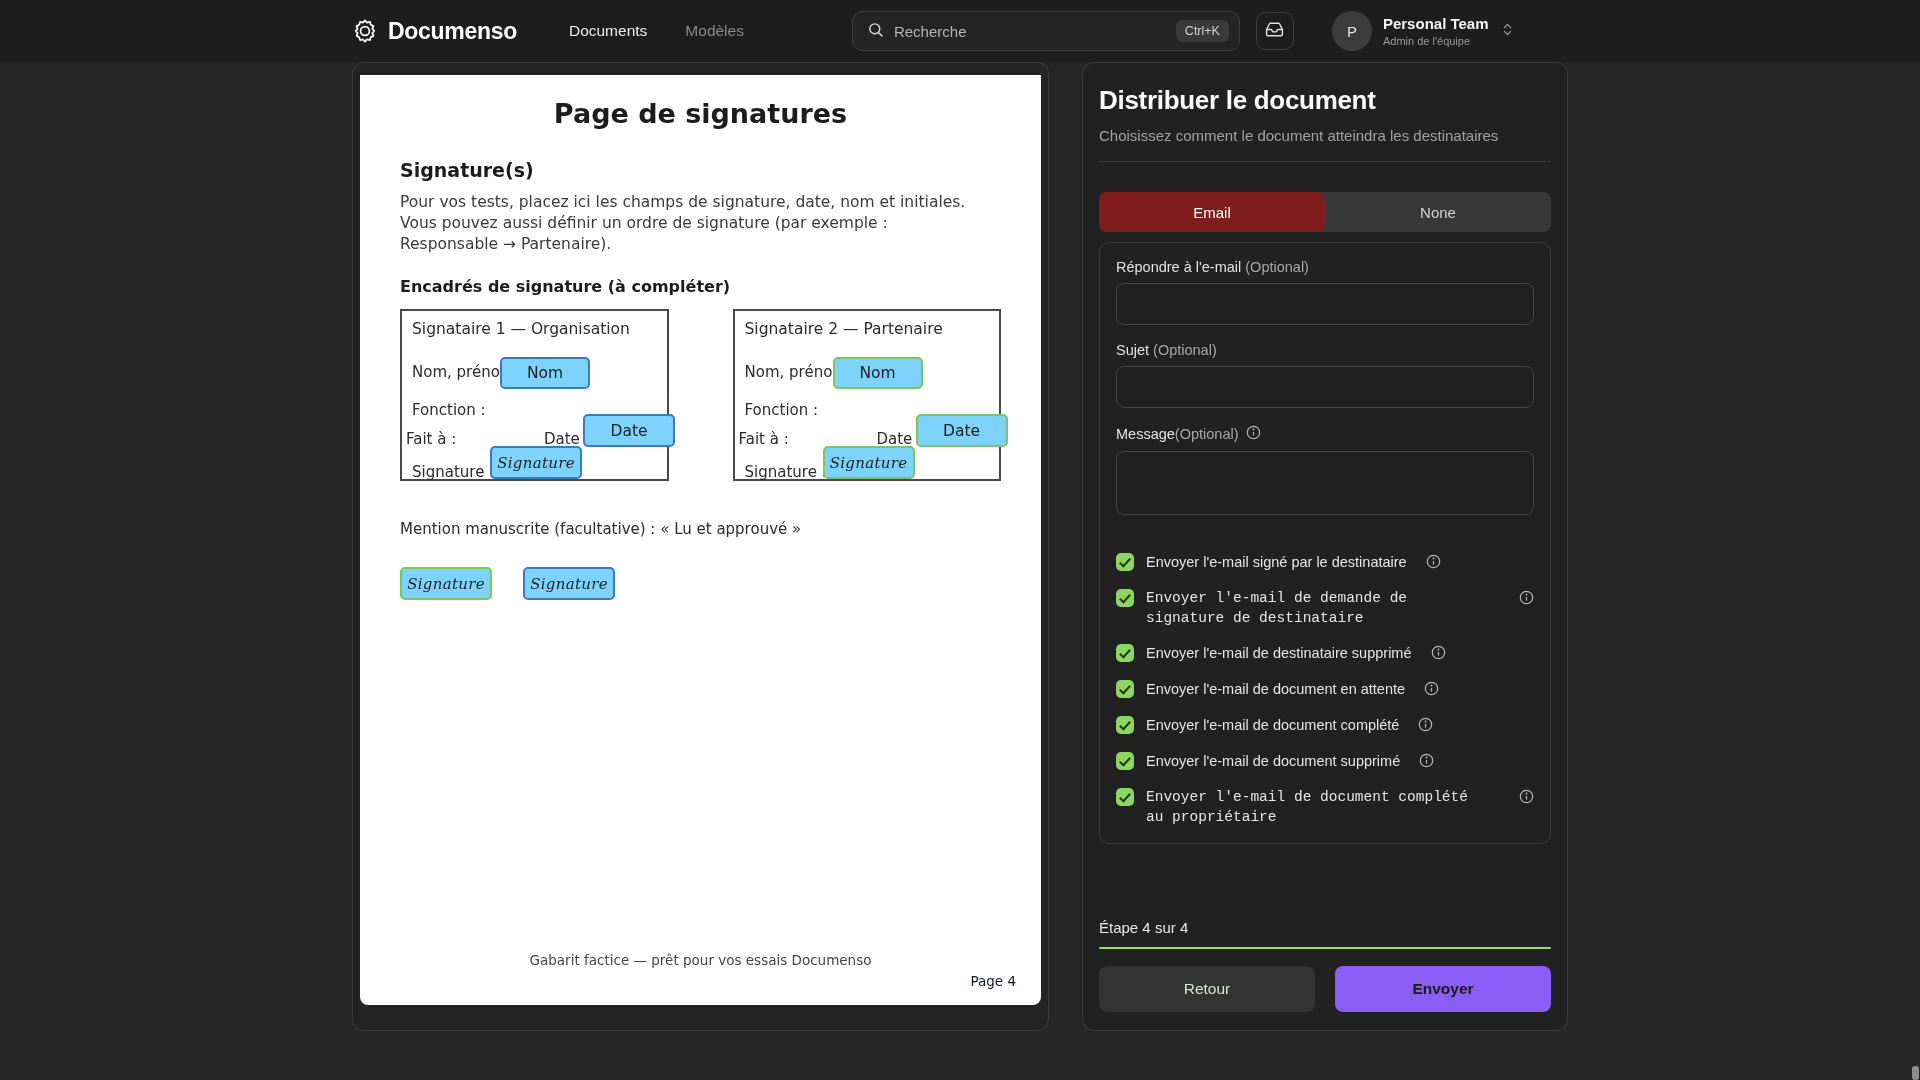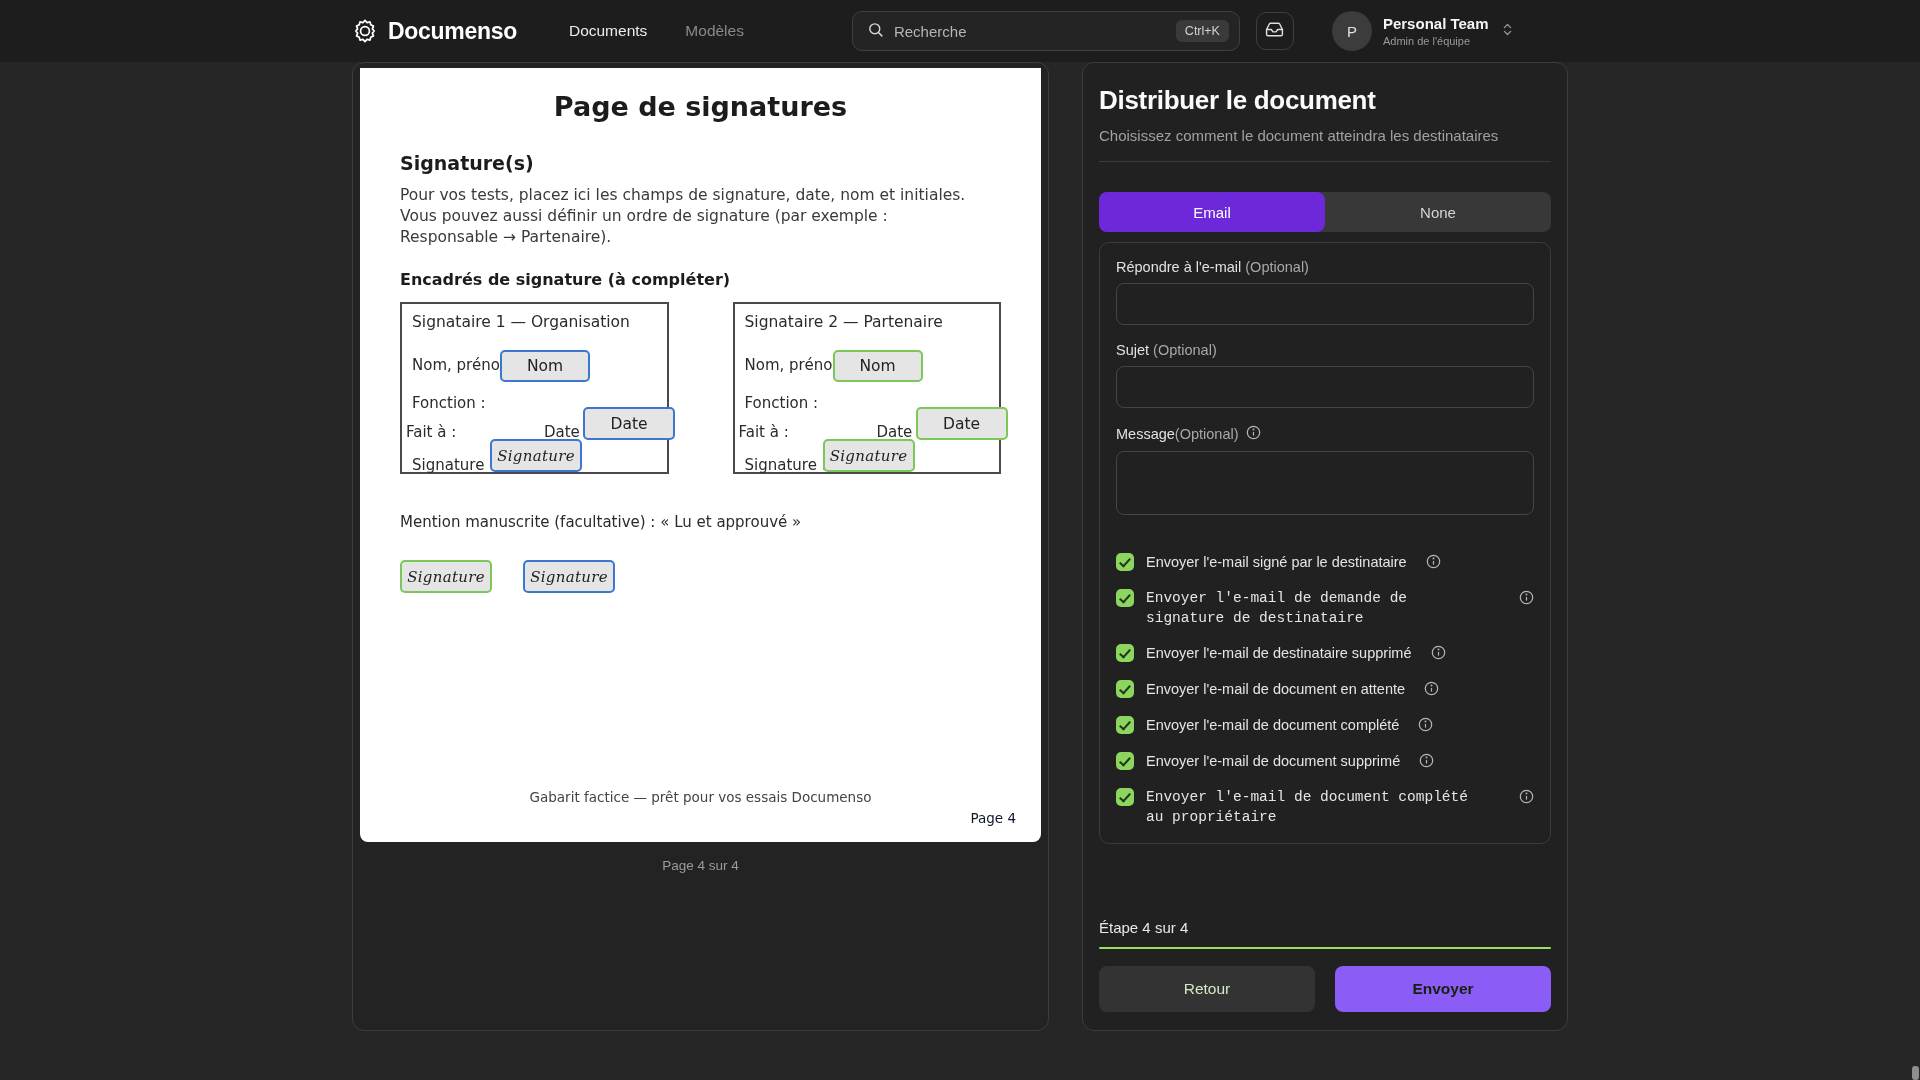--- a/index.html
+++ b/index.html
@@ -31,41 +31,41 @@
   .avatar { width:40px; height:40px; border-radius:50%; background:#3c3c3c;
             color:#e0e0e0; font-size:15px; display:flex; align-items:center;
             justify-content:center; }
   .user-name { color:#f5f5f5; font-size:15px; font-weight:600; line-height:19px; }
   .user-role { color:#9a9a9a; font-size:11px; line-height:16px; }
 
   
   .doc-card { position:absolute; left:352px; top:62px; width:697px; height:969px;
               background:#232323; border:1px solid #3d3d3d; border-radius:12px;
               overflow:hidden; }
-  .page { position:relative; margin:5px auto; width:681px; height:774px; background:#fff;
+  .page { position:relative; margin:12px auto; width:681px; height:930px; background:#fff;
           border-radius:0 0 8px 8px; font-family:"DejaVu Sans", sans-serif; color:#333; }
   .doc-pagination { height:37px; display:flex; align-items:center; justify-content:center;
           color:#9a9a9a; font-size:13.5px; }
 
   .doc-title { padding-top:23px; text-align:center; font-size:27px; font-weight:700; color:#1c1c1c; }
   .doc-h2 { margin:30px 40px 0; font-size:19px; font-weight:700; color:#1c1c1c; }
   .doc-p  { margin:11px 40px 0; width:585px; font-size:15.5px; line-height:21px; color:#3a3a3a; }
   .doc-h3 { margin:22px 40px 0; font-size:16px; font-weight:700; color:#1c1c1c; }
 
   .boxes-row { margin:13px 40px 0; display:flex; gap:64px; }
   .sign-box { position:relative; width:272px; height:172px; border:2px solid #4a4a4a;
               font-size:15px; color:#2b2b2b; }
   .sb-title { position:absolute; left:10px; top:9px; font-size:15.5px; }
   .sb-name-label { position:absolute; left:10px; top:52px; }
   .sb-fonction { position:absolute; left:10px; top:90px; }
   .sb-fait { position:absolute; left:4px; top:119px; }
   .sb-date-label { position:absolute; left:142px; top:119px; }
   .sb-sign-label { position:absolute; left:10px; top:152px; }
 
-  .field { position:absolute; background:#e5e5e5; border-radius:5px; display:flex;
+  .field { position:absolute; background:#7dd3fc; border-radius:5px; display:flex;
            align-items:center; justify-content:center; font-size:15.5px; color:#222;
            cursor:pointer; }
   .f-blue  { border:2px solid #3a78cf; }
   .f-green { border:2px solid #7cc75a; }
   .sb-name-field { left:98px; top:46px; width:90px; height:32px; }
   .sb-date-field { left:181px; top:103px; width:92px; height:33px; }
   .sb-sign-field { left:88px; top:135px; width:92px; height:33px; }
   .cursive { font-family:"DejaVu Serif", serif; font-style:italic; font-size:15px;
              letter-spacing:0.3px; color:#222; }
 
@@ -82,21 +82,21 @@
              background:#212121; border:1px solid #3d3d3d; border-radius:12px;
              padding:14px 16px 18px; display:flex; flex-direction:column; }
   .sb-head-title { color:#fafafa; font-size:26px; font-weight:700; margin-top:8px; letter-spacing:-0.3px; }
   .sb-head-sub { color:#a1a1a1; font-size:15px; margin-top:11px; }
   .sb-divider { height:1px; background:#3b3b3b; margin-top:17px; }
 
   .toggle { margin-top:30px; height:40px; background:#383838; border-radius:8px;
             display:flex; }
   .toggle-seg { flex:1; display:flex; align-items:center; justify-content:center;
             font-size:15px; color:#d4d4d4; cursor:pointer; border-radius:8px; }
-  .toggle-seg.selected { background:#6d28d9; color:#fff; }
+  .toggle-seg.selected { background:#7f1d1d; color:#fff; }
 
   .form-card { margin-top:10px; border:1px solid #3b3b3b; border-radius:10px;
                padding:16px 16px 16px; }
   .f-label { color:#e2e2e2; font-size:14.5px; margin-bottom:8px; display:flex;
              align-items:center; }
   .f-label .opt { color:#a8a8a8; }
   .f-label .sp { margin-left:4px; }
   .f-input { width:100%; height:42px; background:transparent; border:1px solid #454545;
              border-radius:8px; margin-bottom:17px; outline:none; color:#e5e5e5;
              font-size:15px; padding:0 12px; font-family:"Liberation Sans", sans-serif; }

